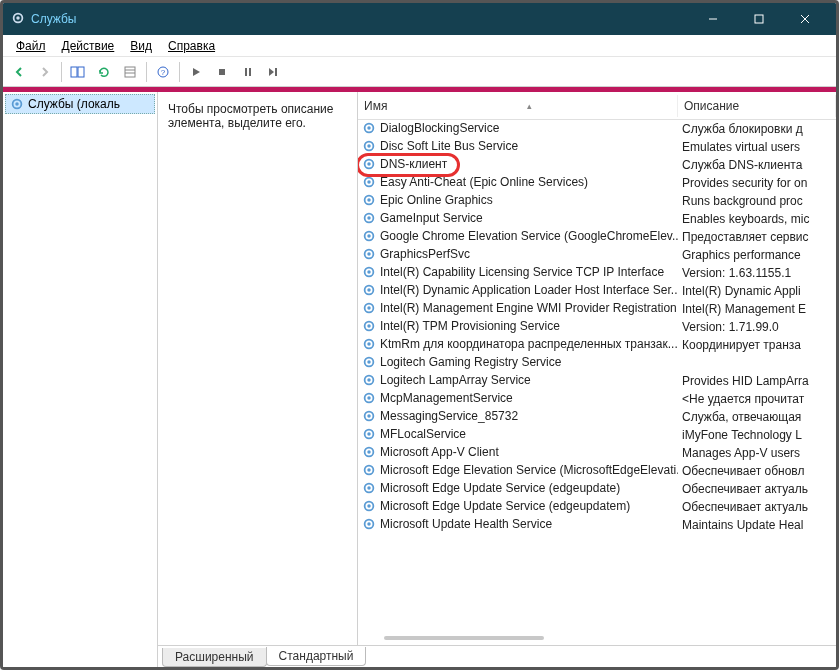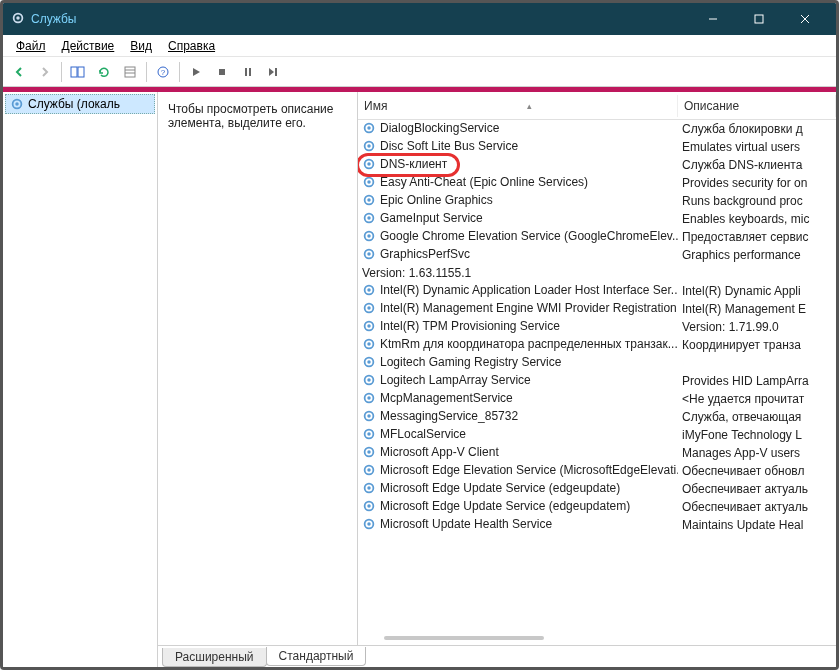--- a/index.html
+++ b/index.html
@@ -429,20 +429,27 @@
                 <div class="c-name">
                   <span><svg class="gear-svg" viewBox="0 0 16 16">
                       <circle cx="8" cy="8" r="5" fill="none" stroke="#5a9bd4" stroke-width="2"></circle>
                       <circle cx="8" cy="8" r="2" fill="#5a9bd4"></circle>
                     </svg></span>
                   <span>GraphicsPerfSvc</span>
                 </div>
                 <div class="c-desc">Graphics performance</div>
               </div>
               <div class="row">
+                <div class="c-name">
+                  <span><svg class="gear-svg" viewBox="0 0 16 16">
+                      <circle cx="8" cy="8" r="5" fill="none" stroke="#5a9bd4" stroke-width="2"></circle>
+                      <circle cx="8" cy="8" r="2" fill="#5a9bd4"></circle>
+                    </svg></span>
+                  <span>Intel(R) Capability Licensing Service TCP IP Interface</span>
+                </div>
                 <div class="c-desc">Version: 1.63.1155.1</div>
               </div>
               <div class="row">
                 <div class="c-name">
                   <span><svg class="gear-svg" viewBox="0 0 16 16">
                       <circle cx="8" cy="8" r="5" fill="none" stroke="#5a9bd4" stroke-width="2"></circle>
                       <circle cx="8" cy="8" r="2" fill="#5a9bd4"></circle>
                     </svg></span>
                   <span>Intel(R) Dynamic Application Loader Host Interface Ser...</span>
                 </div>

